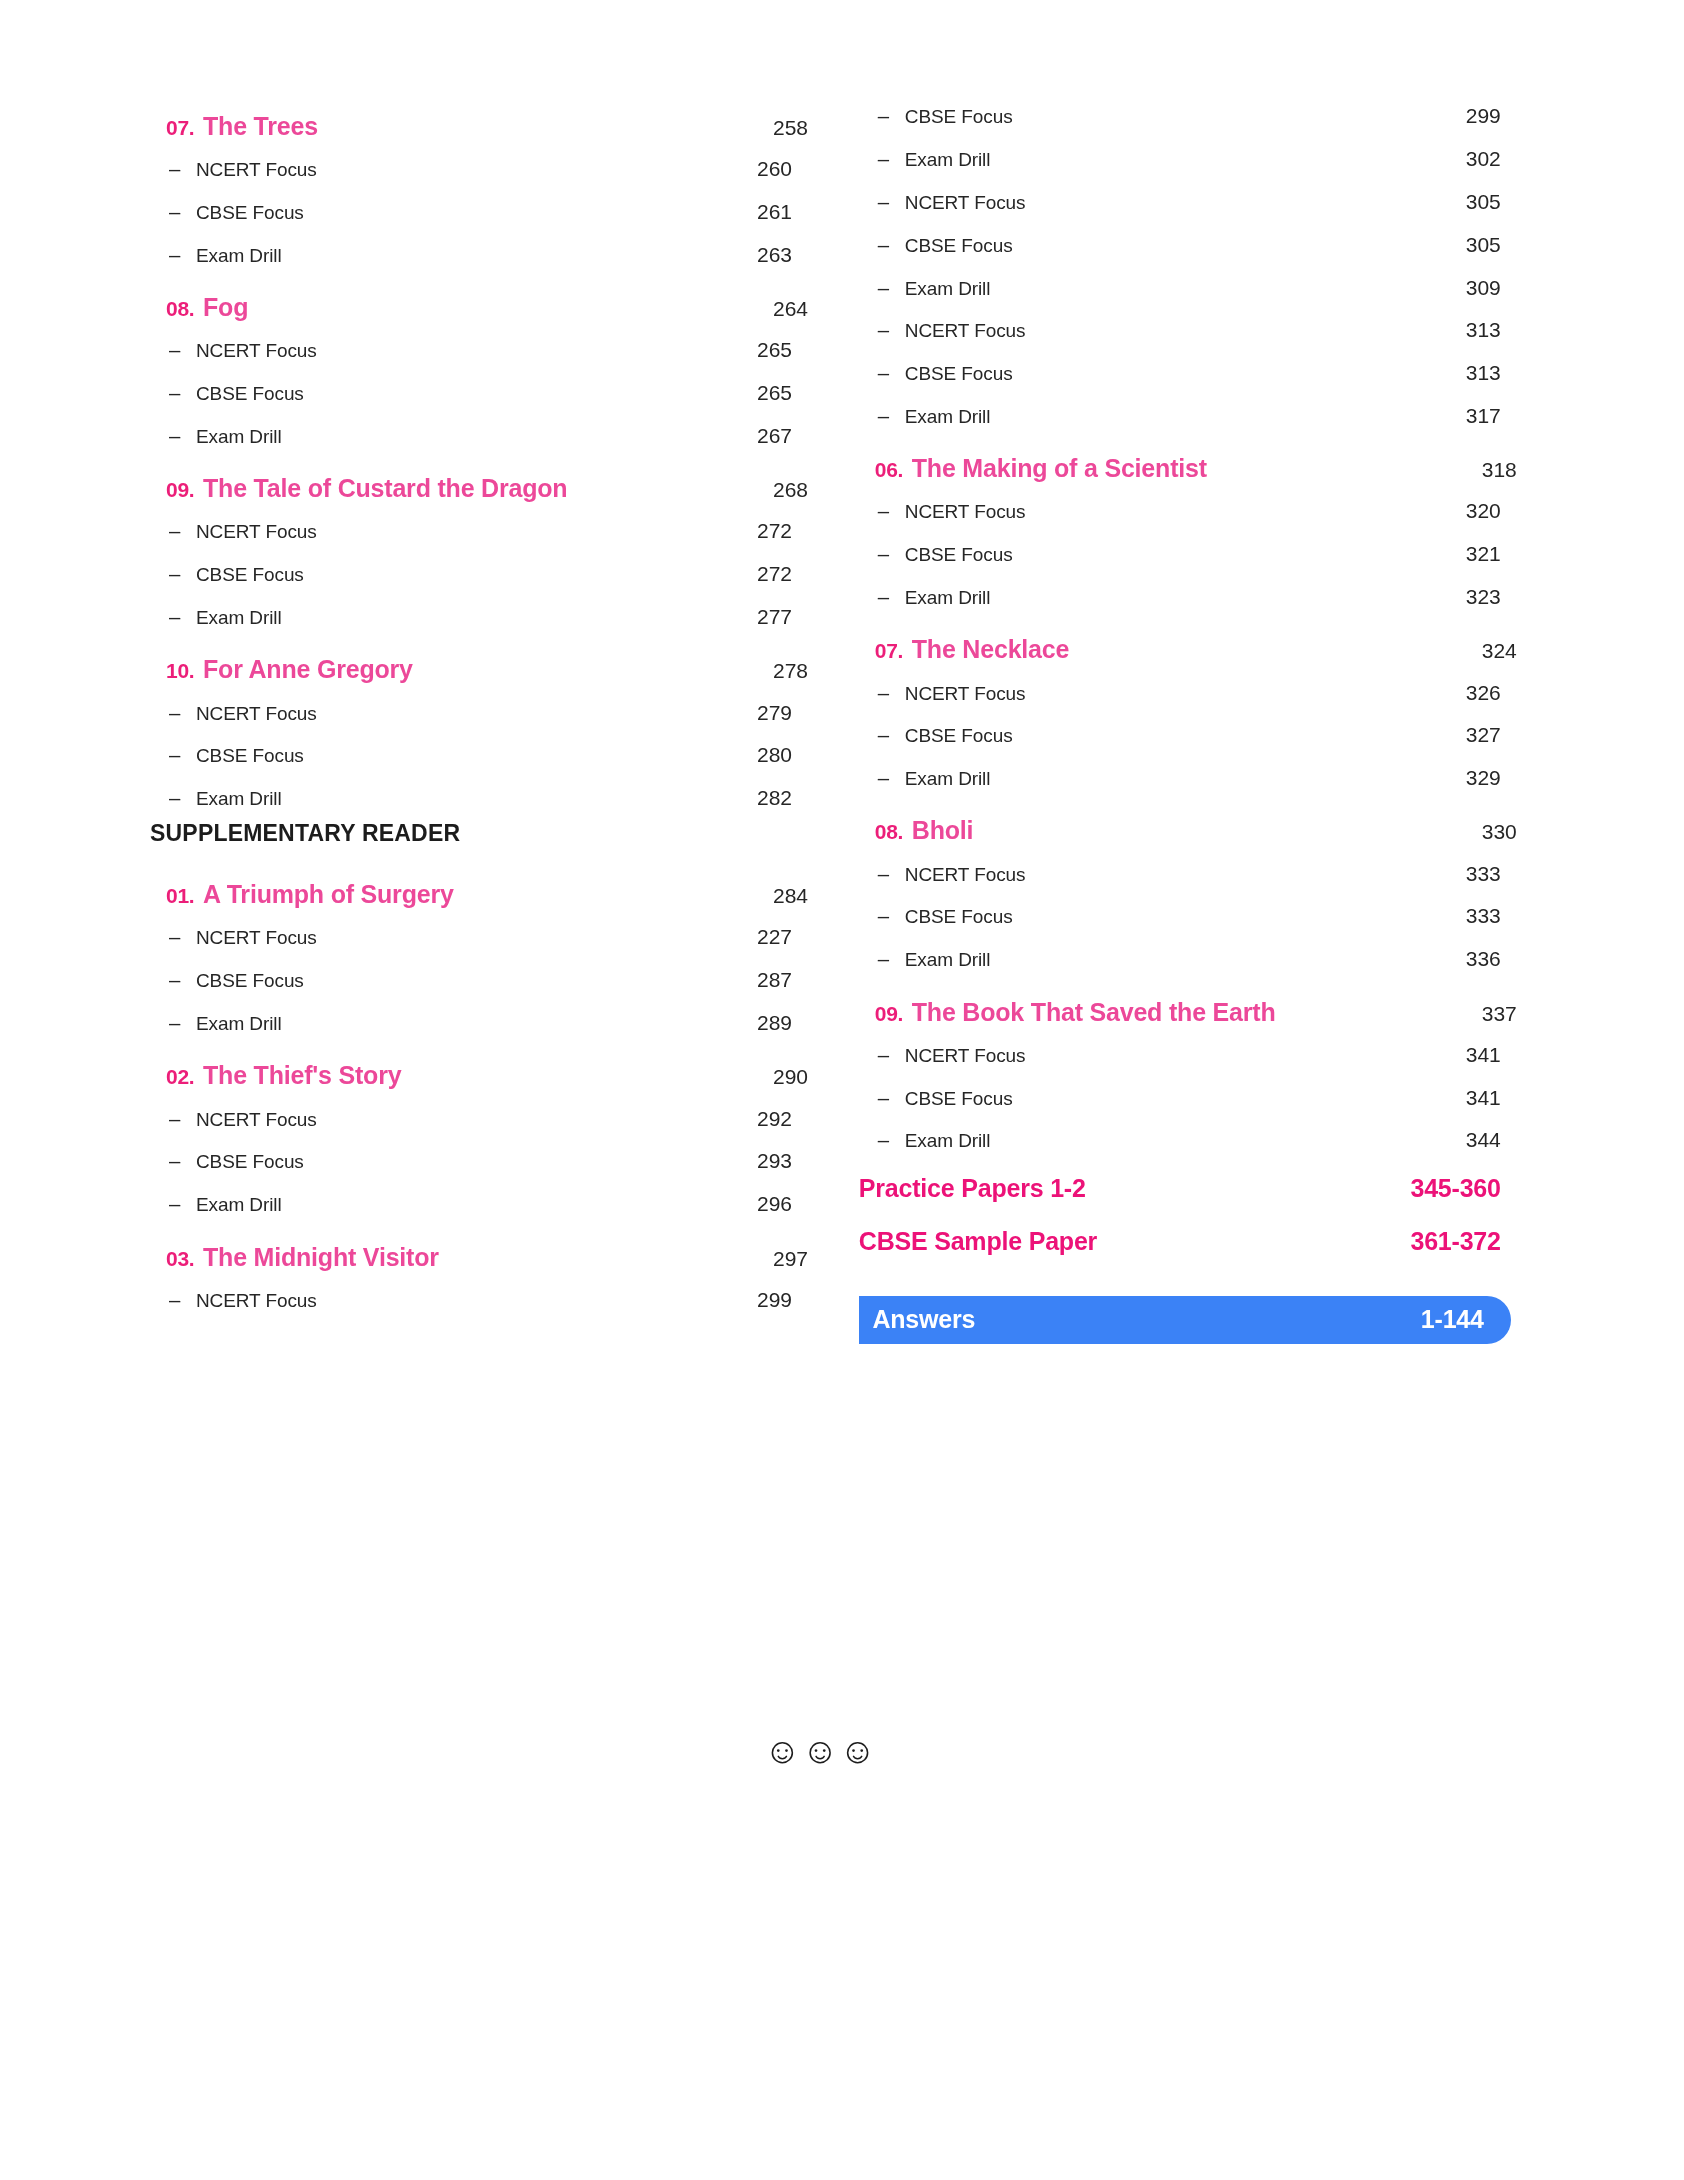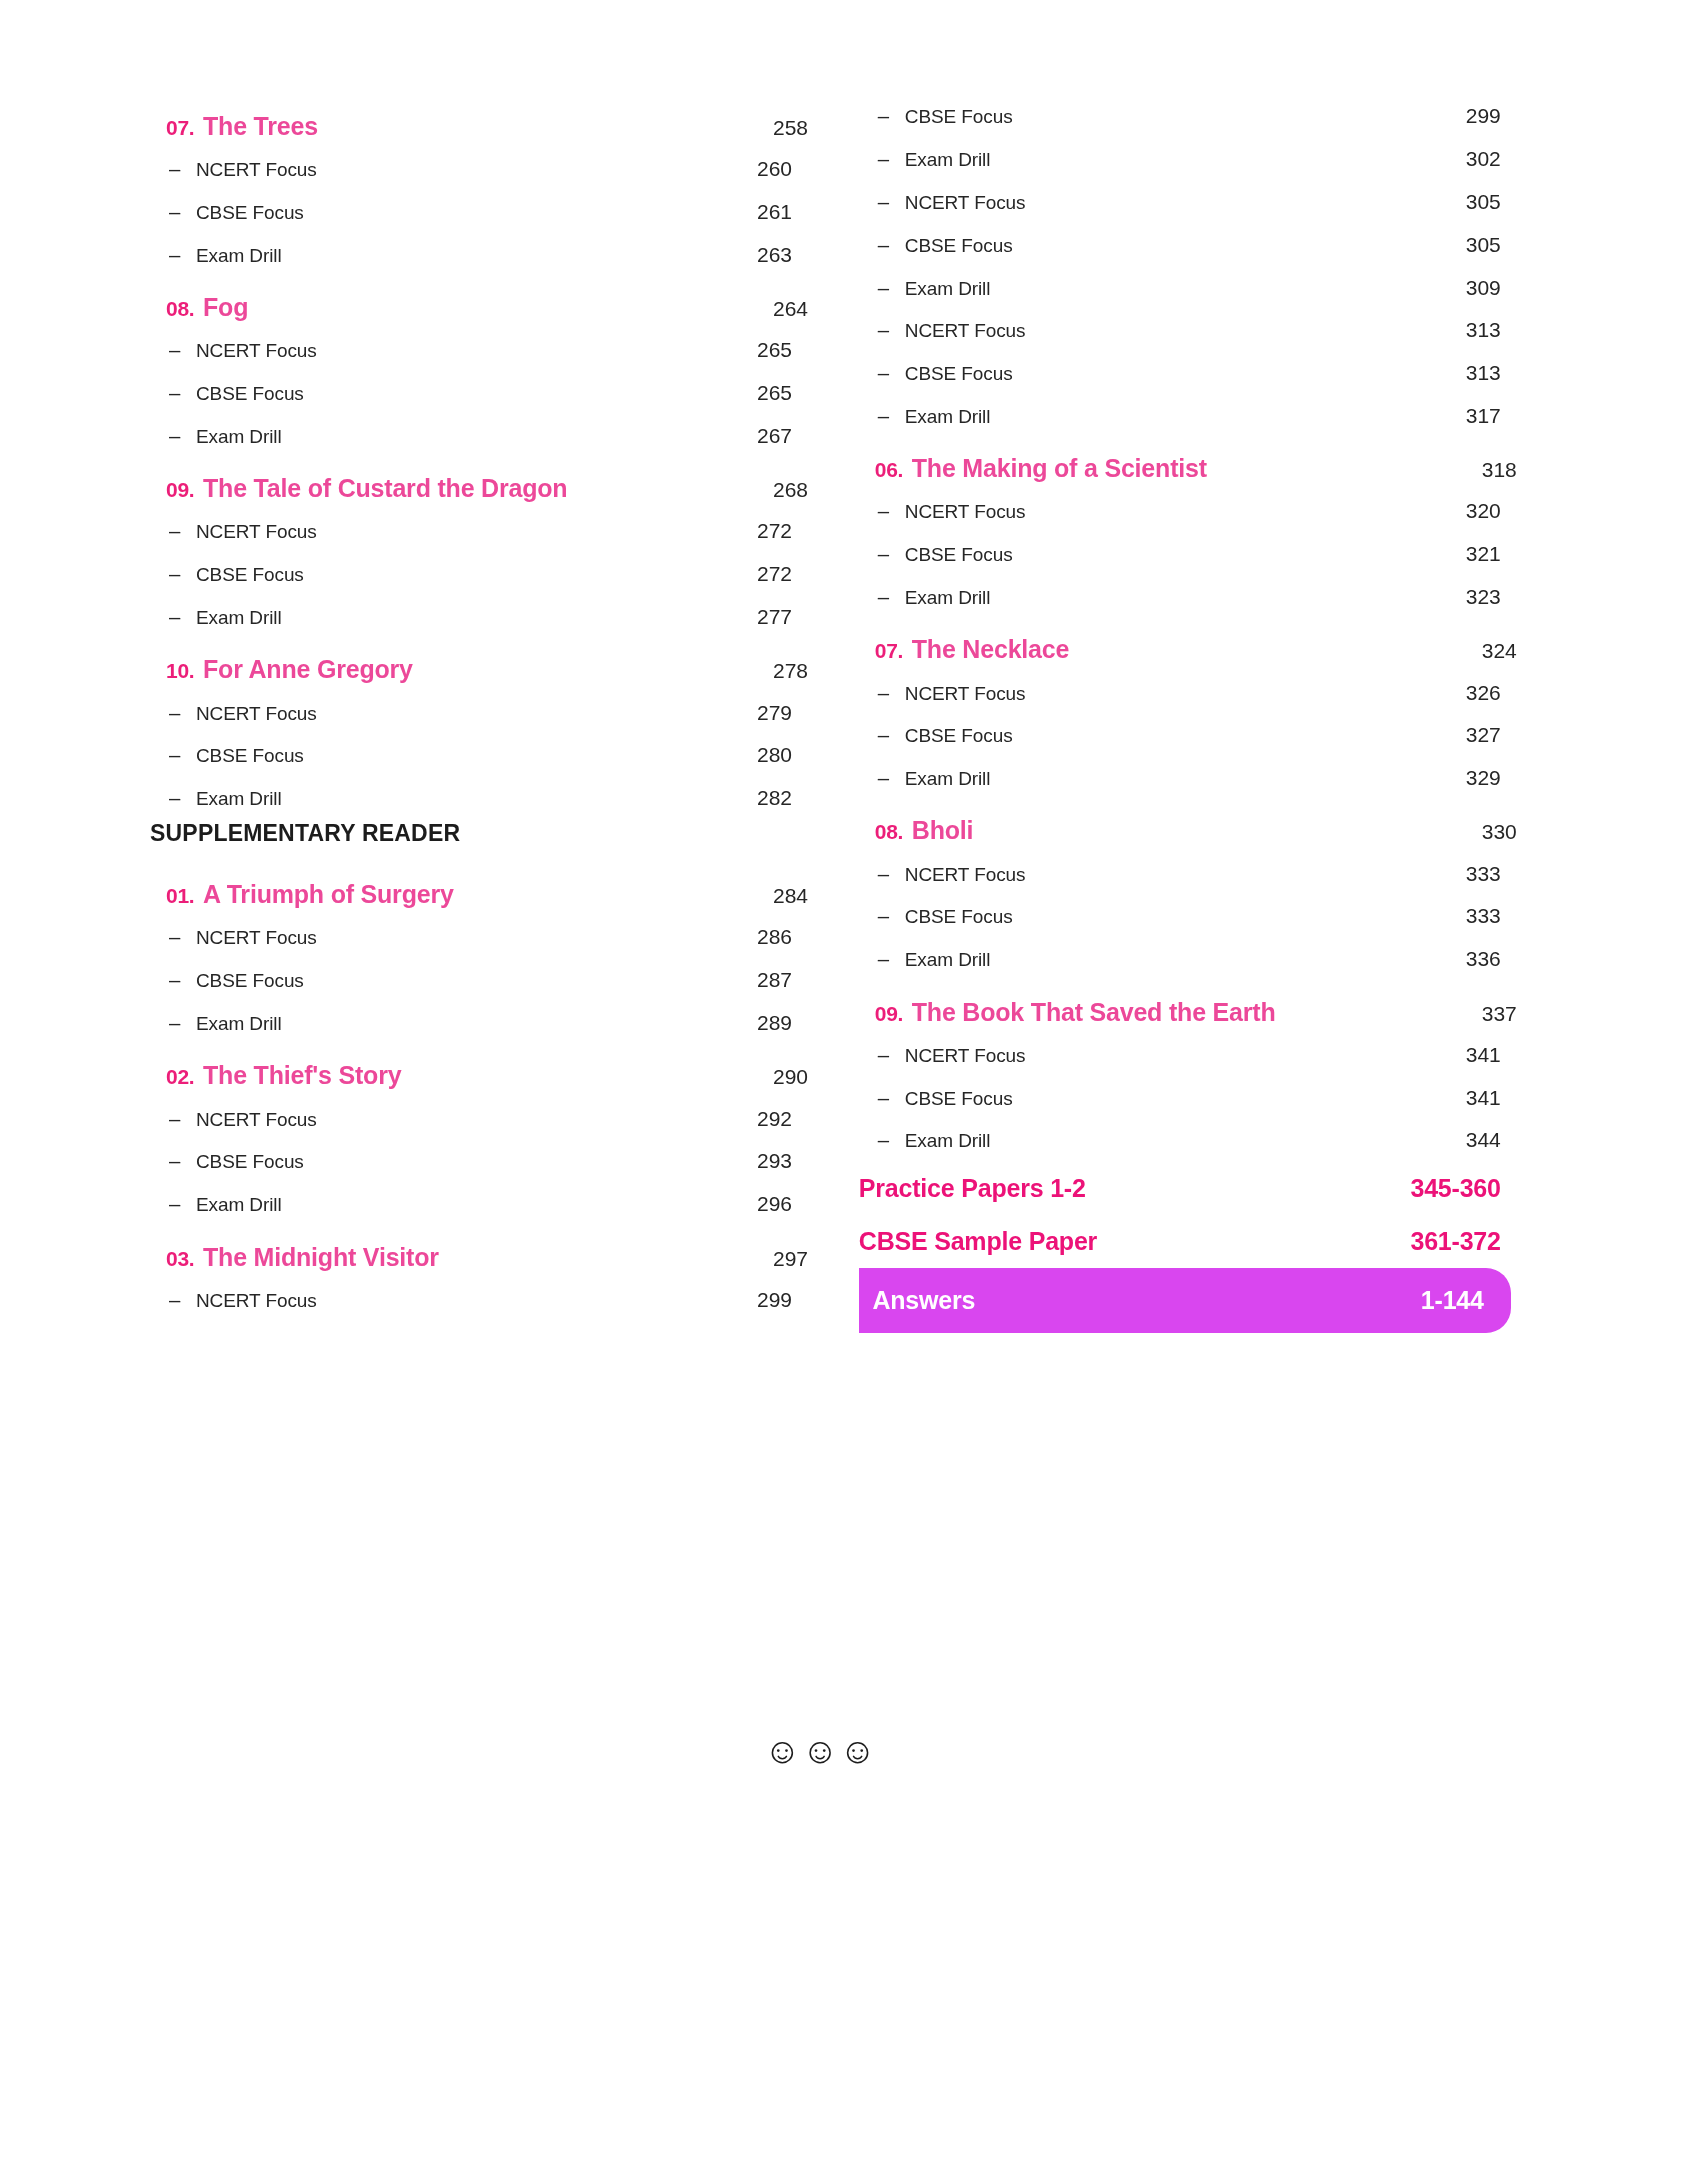--- a/index.html
+++ b/index.html
@@ -133,23 +133,23 @@
     text-align: right;
     font-weight: 700;
     font-size: 25px;
     color: #ec1278;
     padding-right: 31px;
     letter-spacing: -0.2px;
   }
 
   
   .answers-bar {
-    margin-top: 0;
-    height: 65px;
-    background: #d946ef;
+    margin-top: 28px;
+    height: 48px;
+    background: #3b82f6;
     border-radius: 0 25px 25px 0;
     display: flex;
     align-items: center;
     width: 652px;
   }
   .answers-label {
     flex: 1 1 auto;
     padding-left: 13.6px;
     color: #ffffff;
     font-weight: 700;
@@ -266,21 +266,21 @@
         </div>
         <div class="section-heading">SUPPLEMENTARY READER</div>
         <div class="row chapter-row gap-before">
           <span class="num">01.</span>
           <span class="chapter-title">A Triumph of Surgery</span>
           <span class="pageno">284</span>
         </div>
         <div class="row sub-row">
           <span class="dash">–</span>
           <span class="sub-title">NCERT Focus</span>
-          <span class="pageno">286</span>
+          <span class="pageno">227</span>
         </div>
         <div class="row sub-row">
           <span class="dash">–</span>
           <span class="sub-title">CBSE Focus</span>
           <span class="pageno">287</span>
         </div>
         <div class="row sub-row">
           <span class="dash">–</span>
           <span class="sub-title">Exam Drill</span>
           <span class="pageno">289</span>

